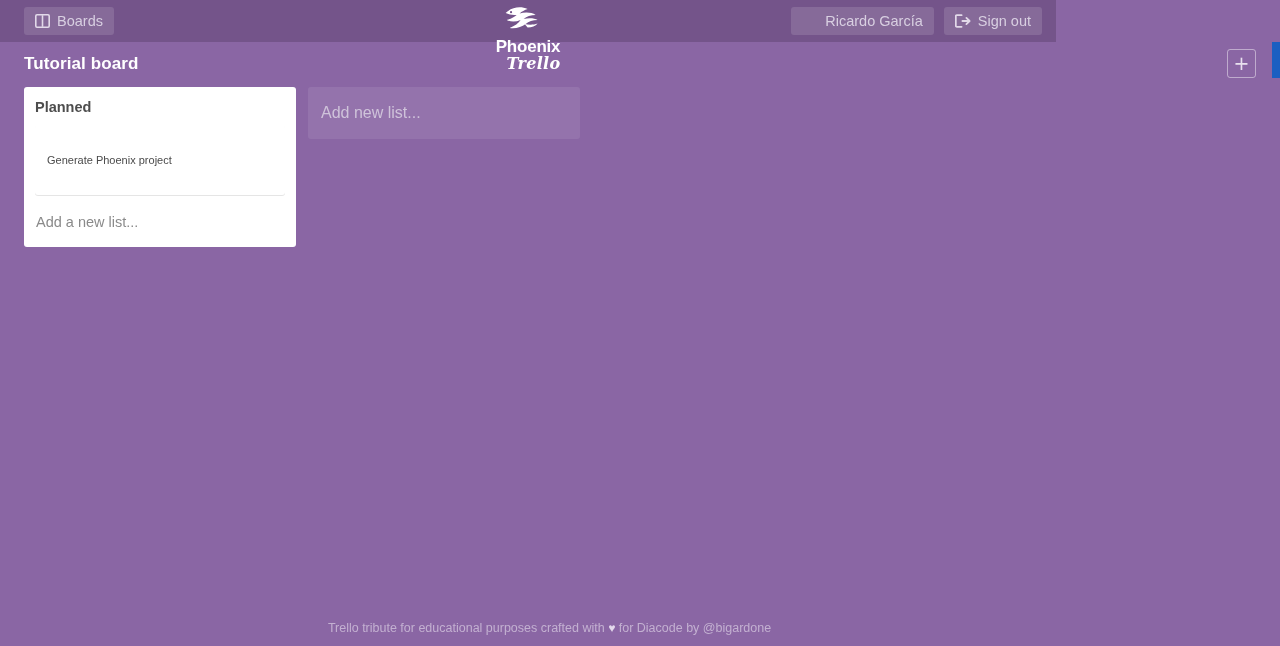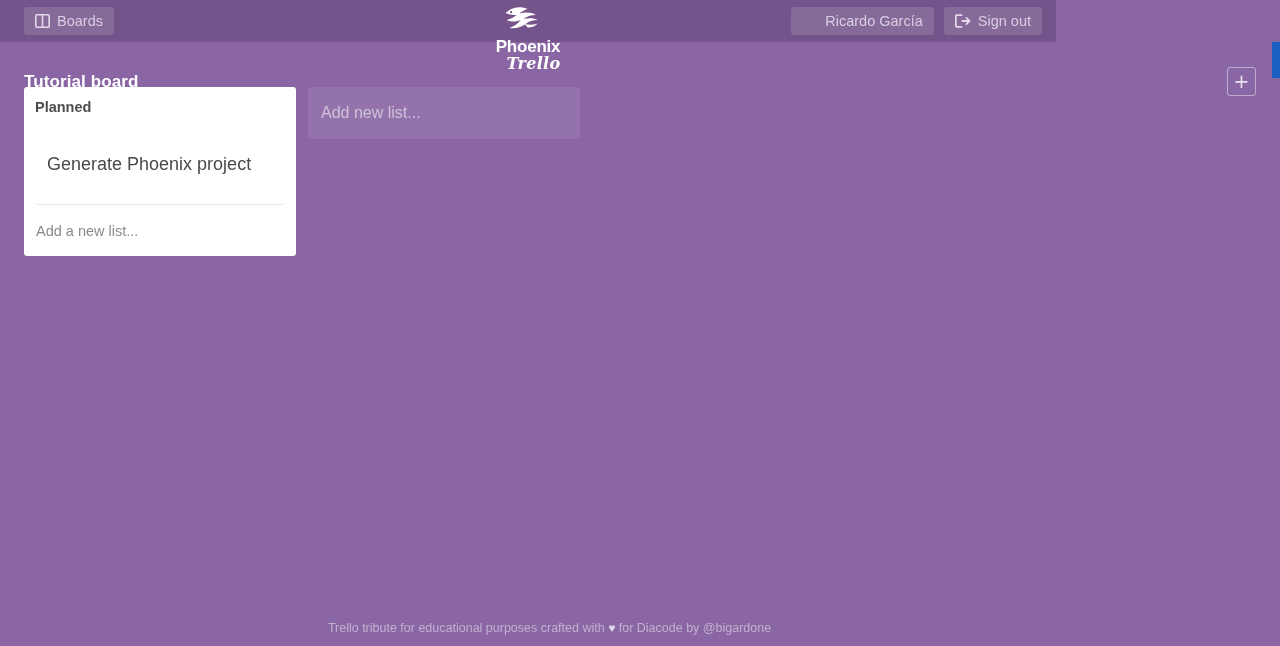--- a/index.html
+++ b/index.html
@@ -82,21 +82,21 @@
     margin-top: 1px;
     margin-left: 6px;
     letter-spacing: 0.3px;
     text-align: right;
   }
 
   
   .board-header {
     position: absolute;
     top: 42px; left: 0;
-    width: 1280px; height: 45px; margin-top: 18px;
+    width: 1280px; height: 45px;
   }
   .board-title {
     position: absolute;
     left: 24px; top: 12px;
     color: #ffffff;
     font-size: 17px;
     font-weight: bold;
     letter-spacing: 0.1px;
   }
   .board-members {
@@ -143,21 +143,21 @@
     font-size: 14.5px;
     font-weight: bold;
     padding: 3px 0 10px 0;
     cursor: pointer;
   }
   .card {
     background: #ffffff;
     border-radius: 3px;
     padding: 29px 12px;
     color: #4a4a4a;
-    font-size: 18px;
+    font-size: 11px;
     margin-bottom: 9px;
     box-shadow: 0 1px 0 rgba(0,0,0,0.10);
     cursor: pointer;
   }
   .add-card {
     color: #8a8a8a;
     font-size: 14.5px;
     padding: 10px 1px 17px 1px;
     cursor: pointer;
   }

